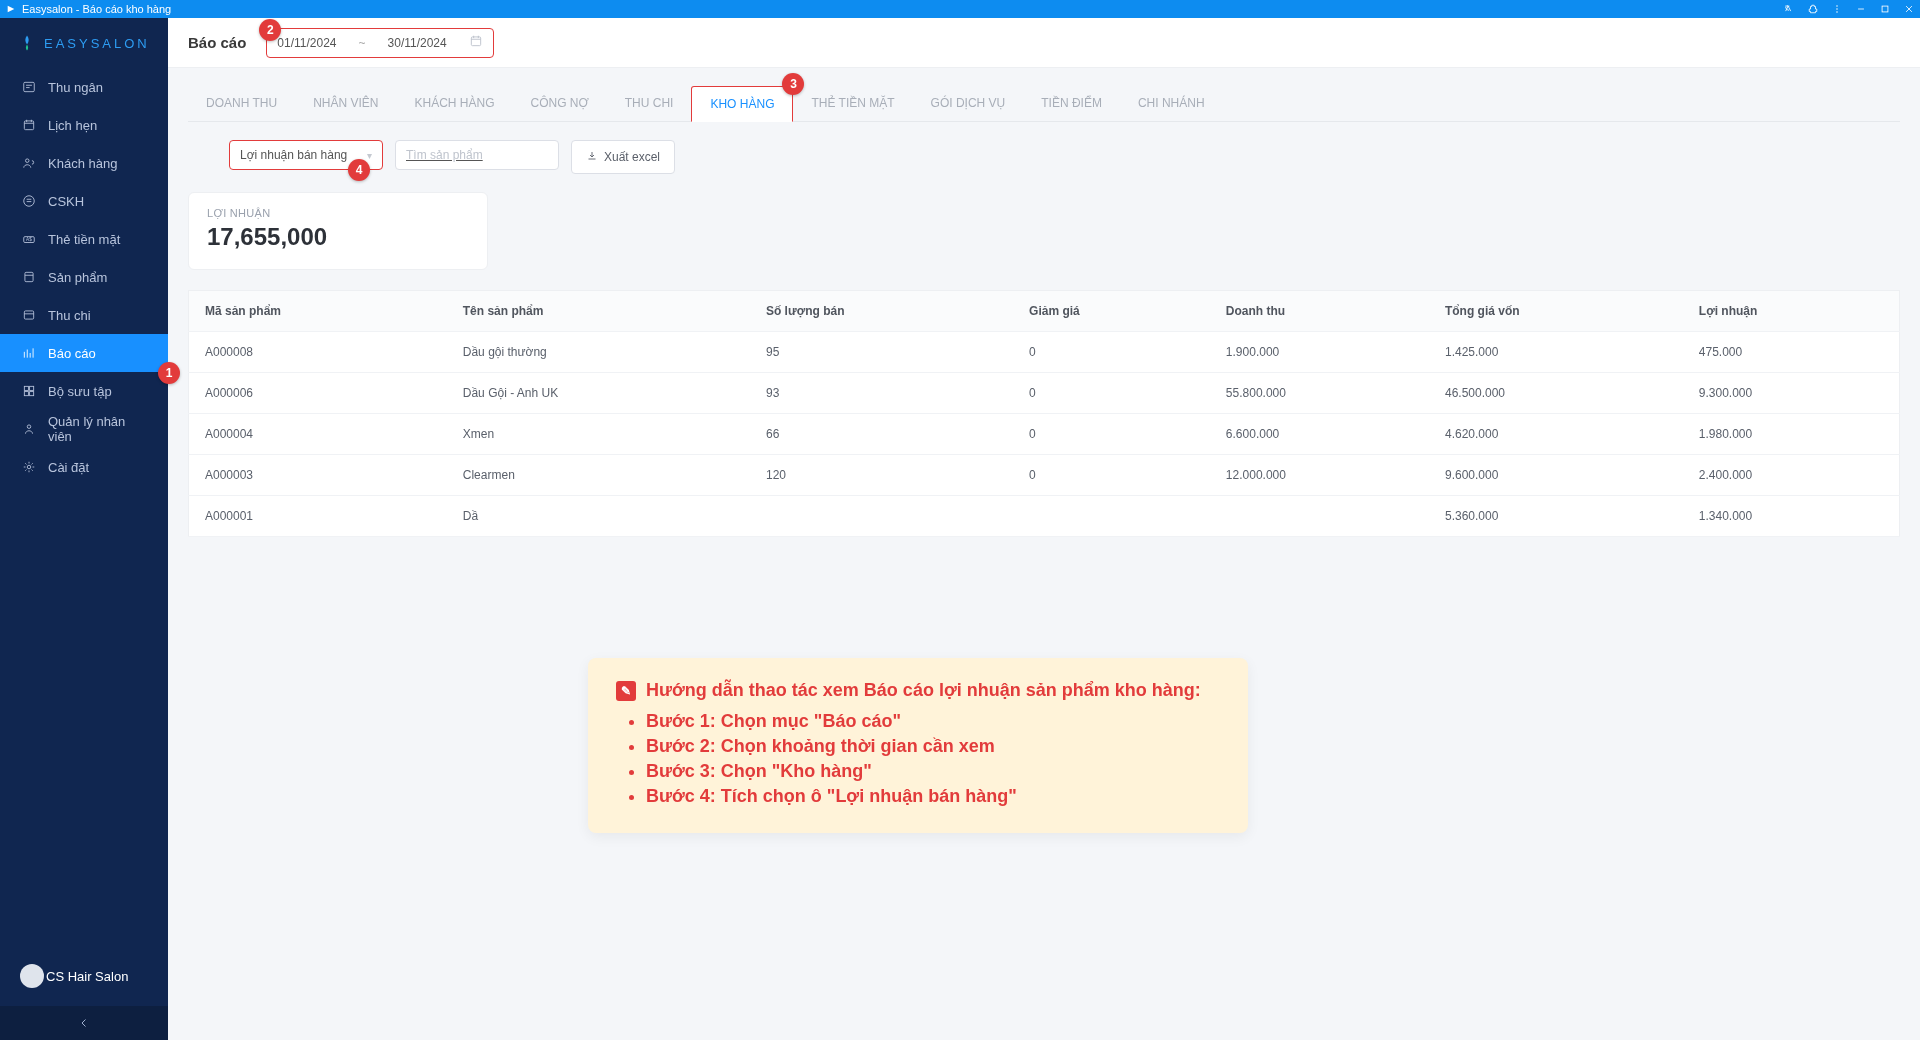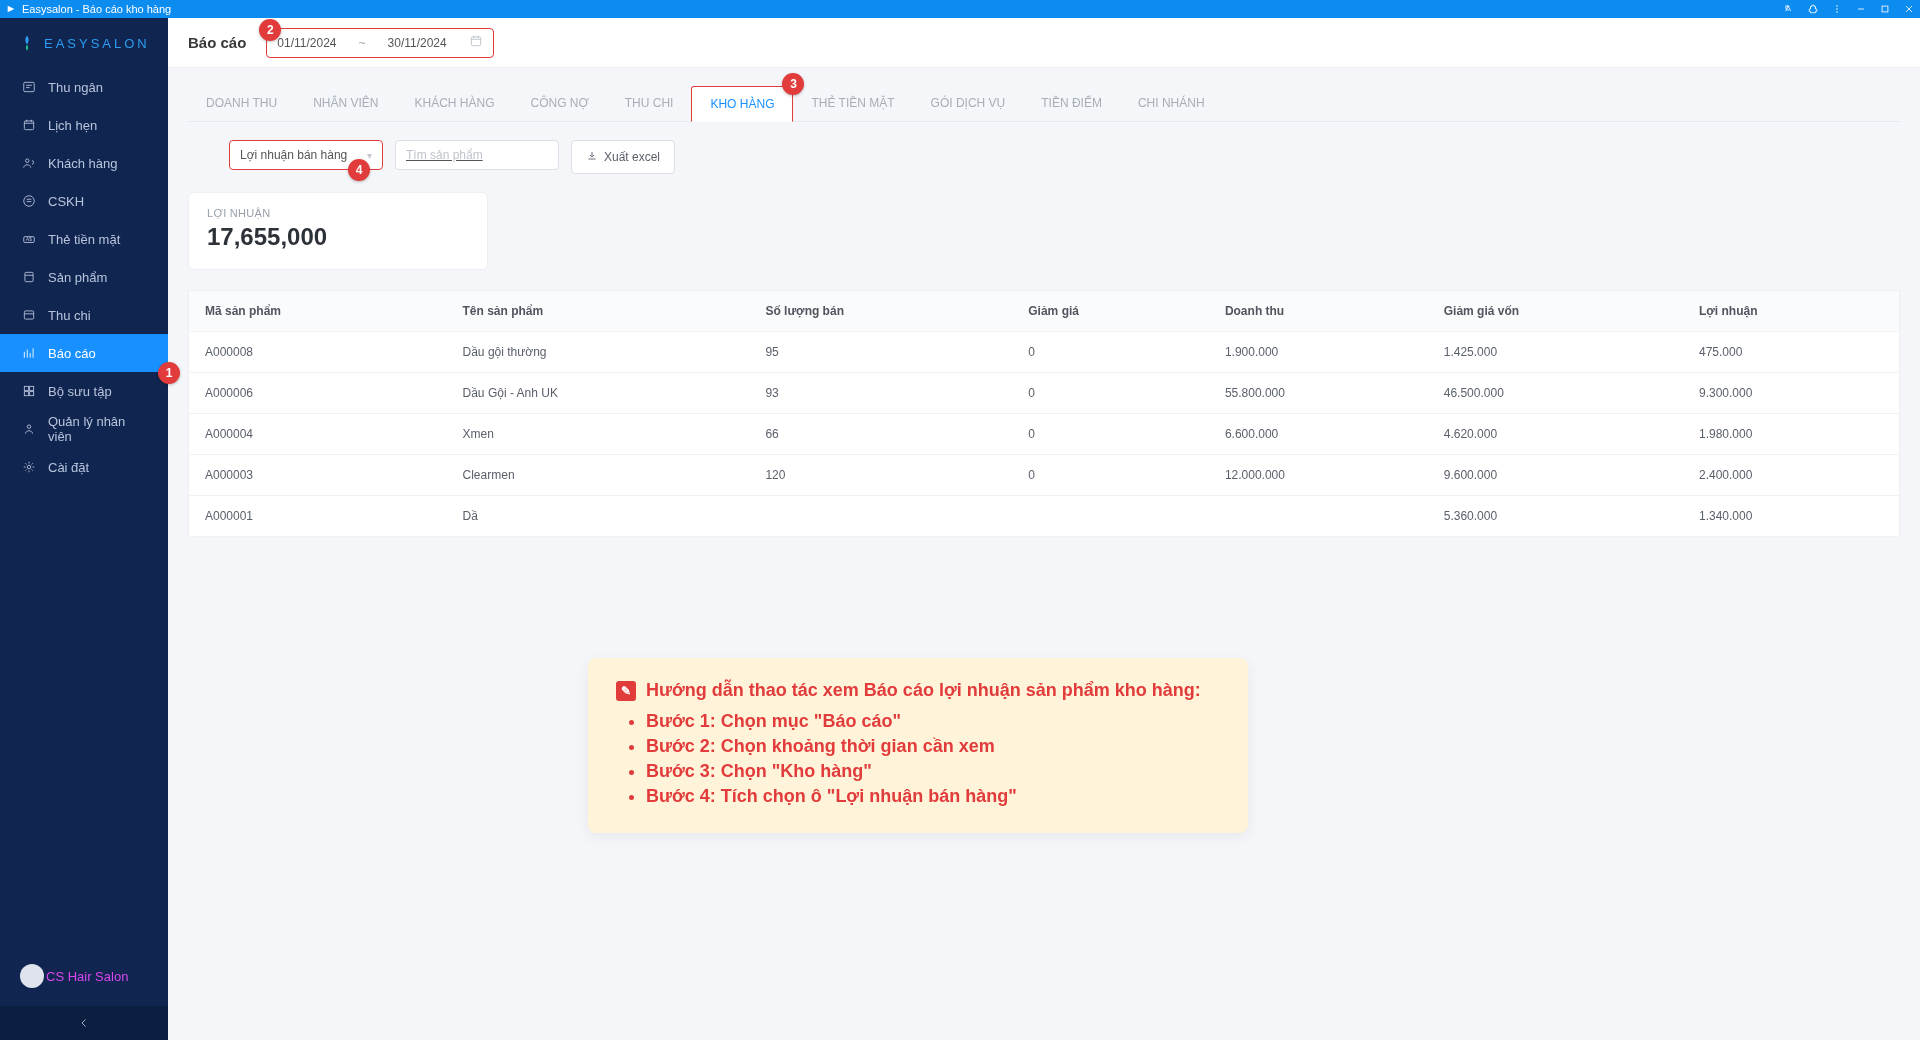--- a/index.html
+++ b/index.html
@@ -13,21 +13,21 @@
 .app { display: flex; height: calc(100vh - 18px); }
 
 .sidebar { width: 168px; background: #102650; color: #c9d3e6; display: flex; flex-direction: column; position: relative; }
 .logo { height: 50px; display: flex; align-items: center; gap: 8px; padding: 16px 18px; color: #2d9cf2; font-size: 13px; letter-spacing: 3px; font-weight: 400; }
 .logo svg { width: 18px; height: 18px; }
 .nav { flex: 1; display: flex; flex-direction: column; }
 .nav-item { height: 38px; display: flex; align-items: center; gap: 12px; padding: 0 22px; font-size: 13px; cursor: pointer; color: #b8c4dc; position: relative; }
 .nav-item.active { background: #1890ff; color: #fff; }
 .nav-item .icon { width: 14px; height: 14px; display: inline-flex; align-items: center; justify-content: center; }
 .nav-item svg { width: 14px; height: 14px; }
-.user-block { height: 60px; display: flex; align-items: center; gap: 2px; padding: 0 20px; font-size: 13px; color: #d946ef; text-align: right; }
+.user-block { height: 60px; display: flex; align-items: center; gap: 2px; padding: 0 20px; font-size: 13px; color: #ffffff; text-align: right; }
 .avatar { width: 24px; height: 24px; border-radius: 50%; background: #dfe4ec; }
 .collapse-bar { height: 34px; display: flex; align-items: center; justify-content: center; background: #0d1f40; color: #9fb0d0; cursor: pointer; }
 
 .content { flex: 1; background: #f4f6f9; display: flex; flex-direction: column; overflow: hidden; }
 .topbar { height: 50px; background: #fff; border-bottom: 1px solid #edeff2; display: flex; align-items: center; padding: 0 20px; gap: 20px; }
 .page-title { font-size: 15px; font-weight: 600; color: #3a3a3a; }
 .date-picker { display: flex; align-items: center; height: 30px; border: 1.5px solid #e23b3b; border-radius: 4px; padding: 0 10px; gap: 22px; font-size: 12px; color: #555; position: relative; }
 .date-picker .tilde { color: #aaa; }
 .date-picker .cal-icon { color: #b9bfc9; }
 
@@ -287,21 +287,21 @@
       </div>
 
       <table class="data-table">
         <thead>
             <tr id="thead-row">
               <th>Mã sản phẩm</th>
               <th>Tên sản phẩm</th>
               <th>Số lượng bán</th>
               <th>Giảm giá</th>
               <th>Doanh thu</th>
-              <th>Giảm giá vốn</th>
+              <th>Tổng giá vốn</th>
               <th>Lợi nhuận</th>
             </tr>
           </thead>
         <tbody id="tbody">
             <tr>
               <td>A000008</td>
               <td>Dầu gội thường</td>
               <td>95</td>
               <td>0</td>
               <td>1.900.000</td>

